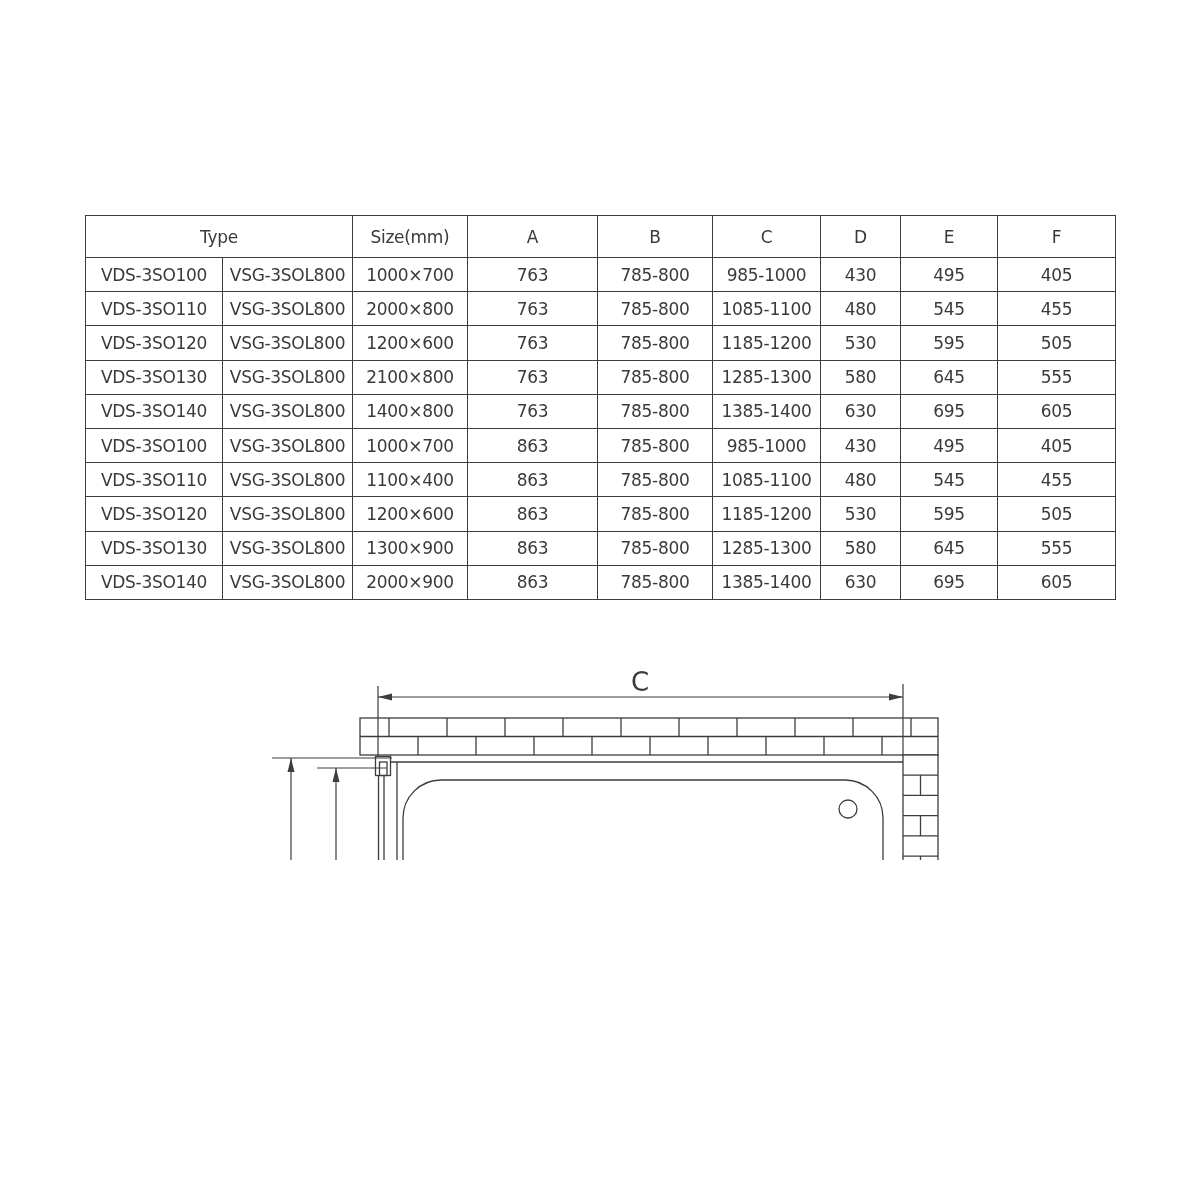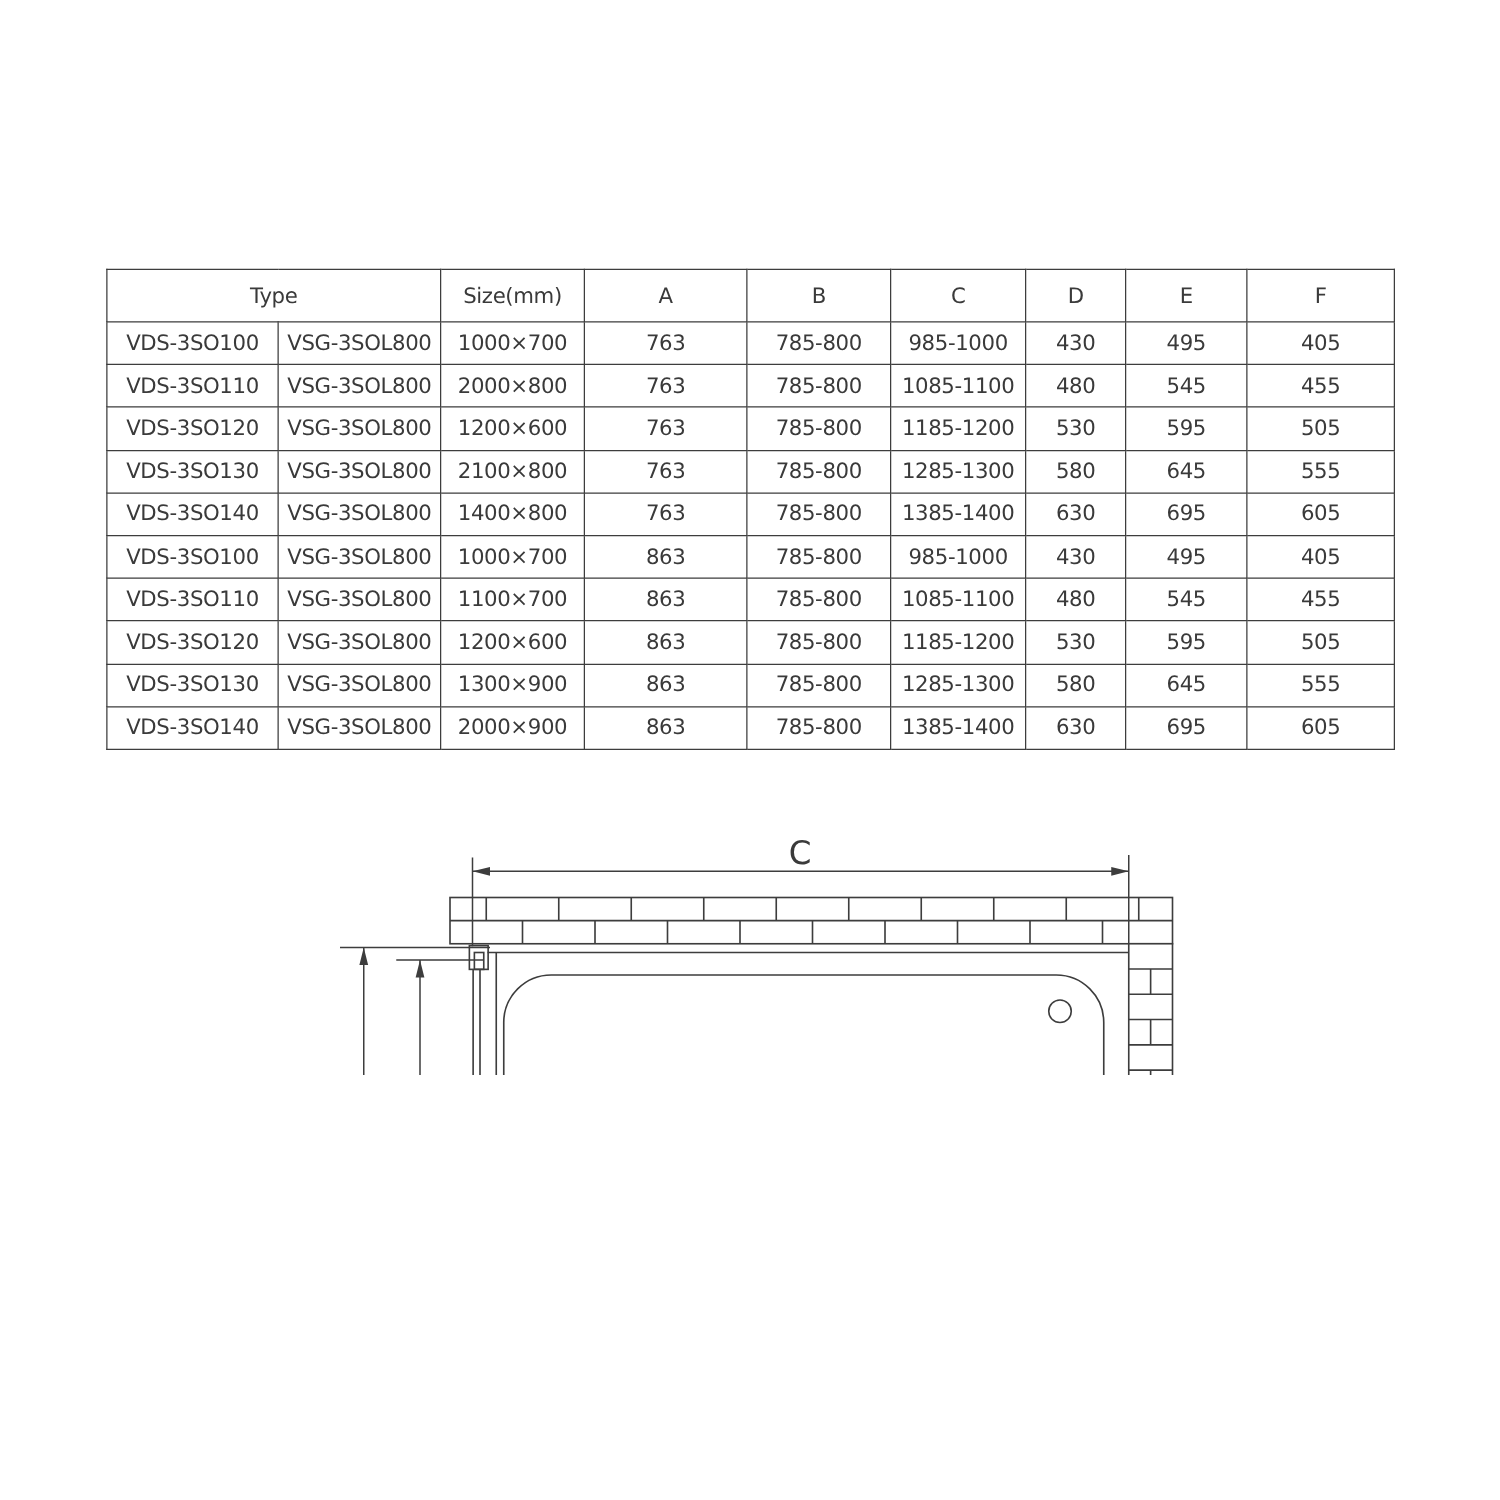--- a/index.html
+++ b/index.html
@@ -107,21 +107,21 @@
           <td>863</td>
           <td>785-800</td>
           <td>985-1000</td>
           <td>430</td>
           <td>495</td>
           <td>405</td>
         </tr>
         <tr>
           <td>VDS-3SO110</td>
           <td>VSG-3SOL800</td>
-          <td>1100×700</td>
+          <td>1100×400</td>
           <td>863</td>
           <td>785-800</td>
           <td>1085-1100</td>
           <td>480</td>
           <td>545</td>
           <td>455</td>
         </tr>
         <tr>
           <td>VDS-3SO120</td>
           <td>VSG-3SOL800</td>

